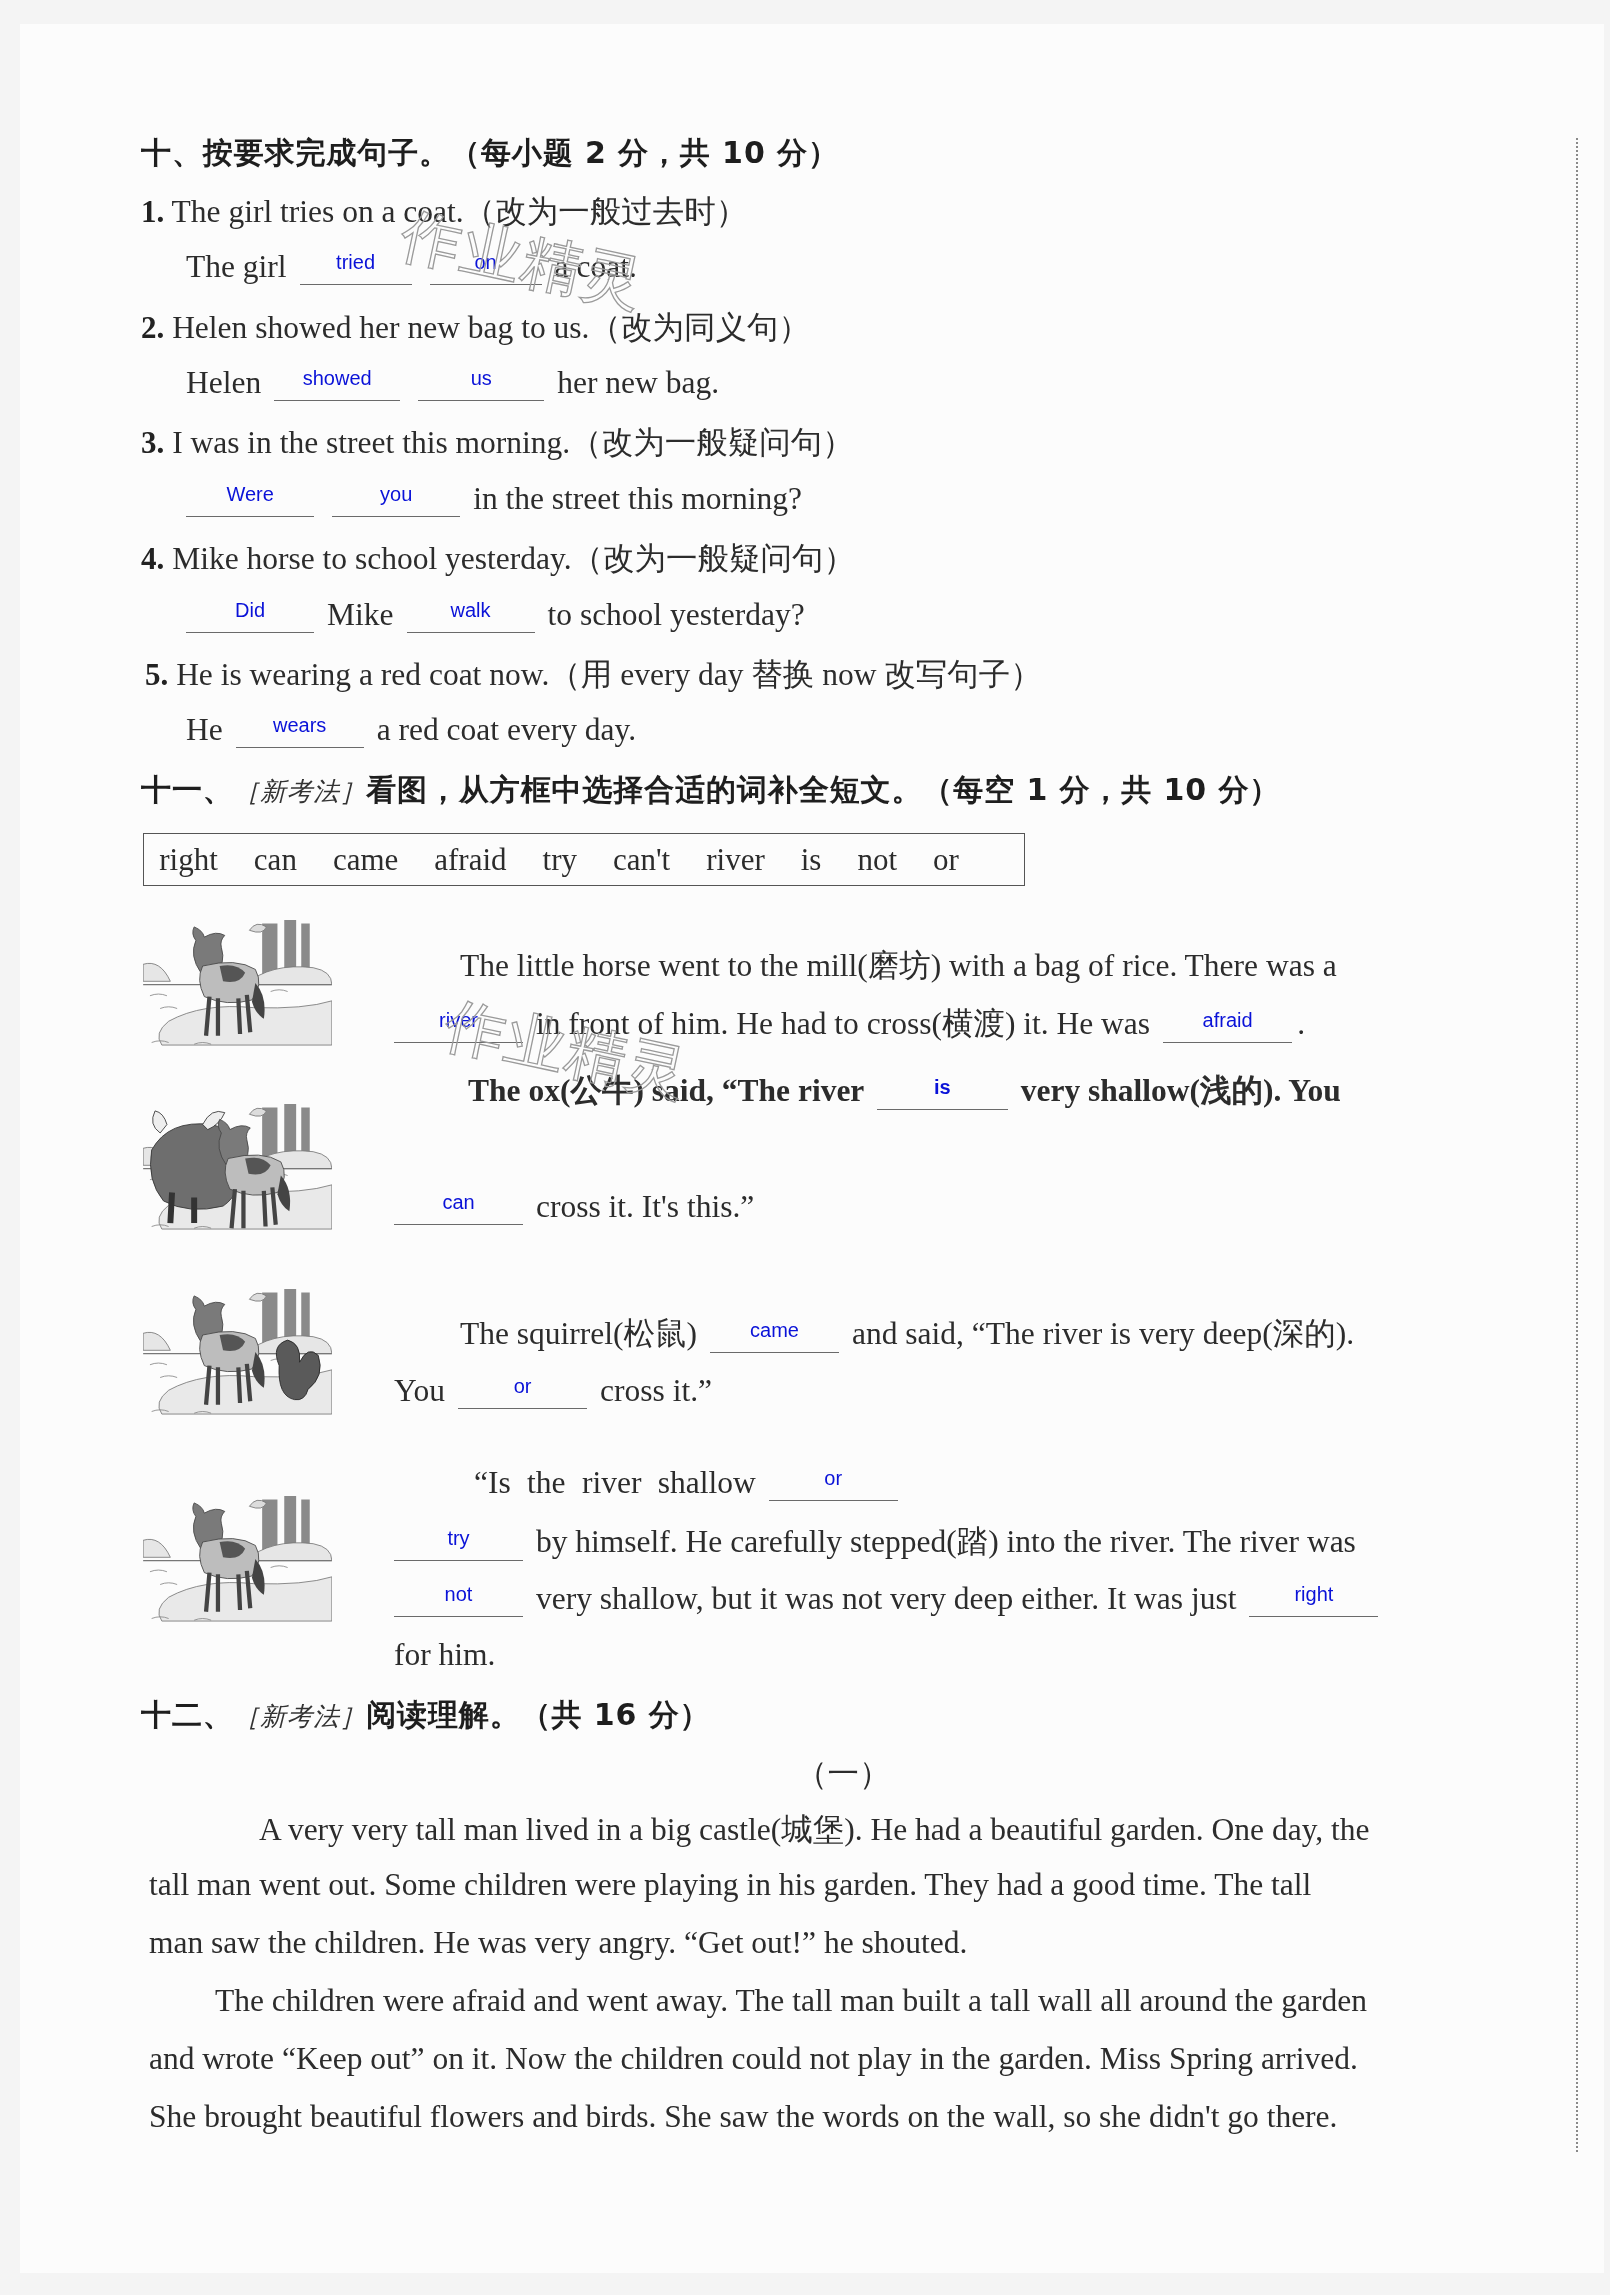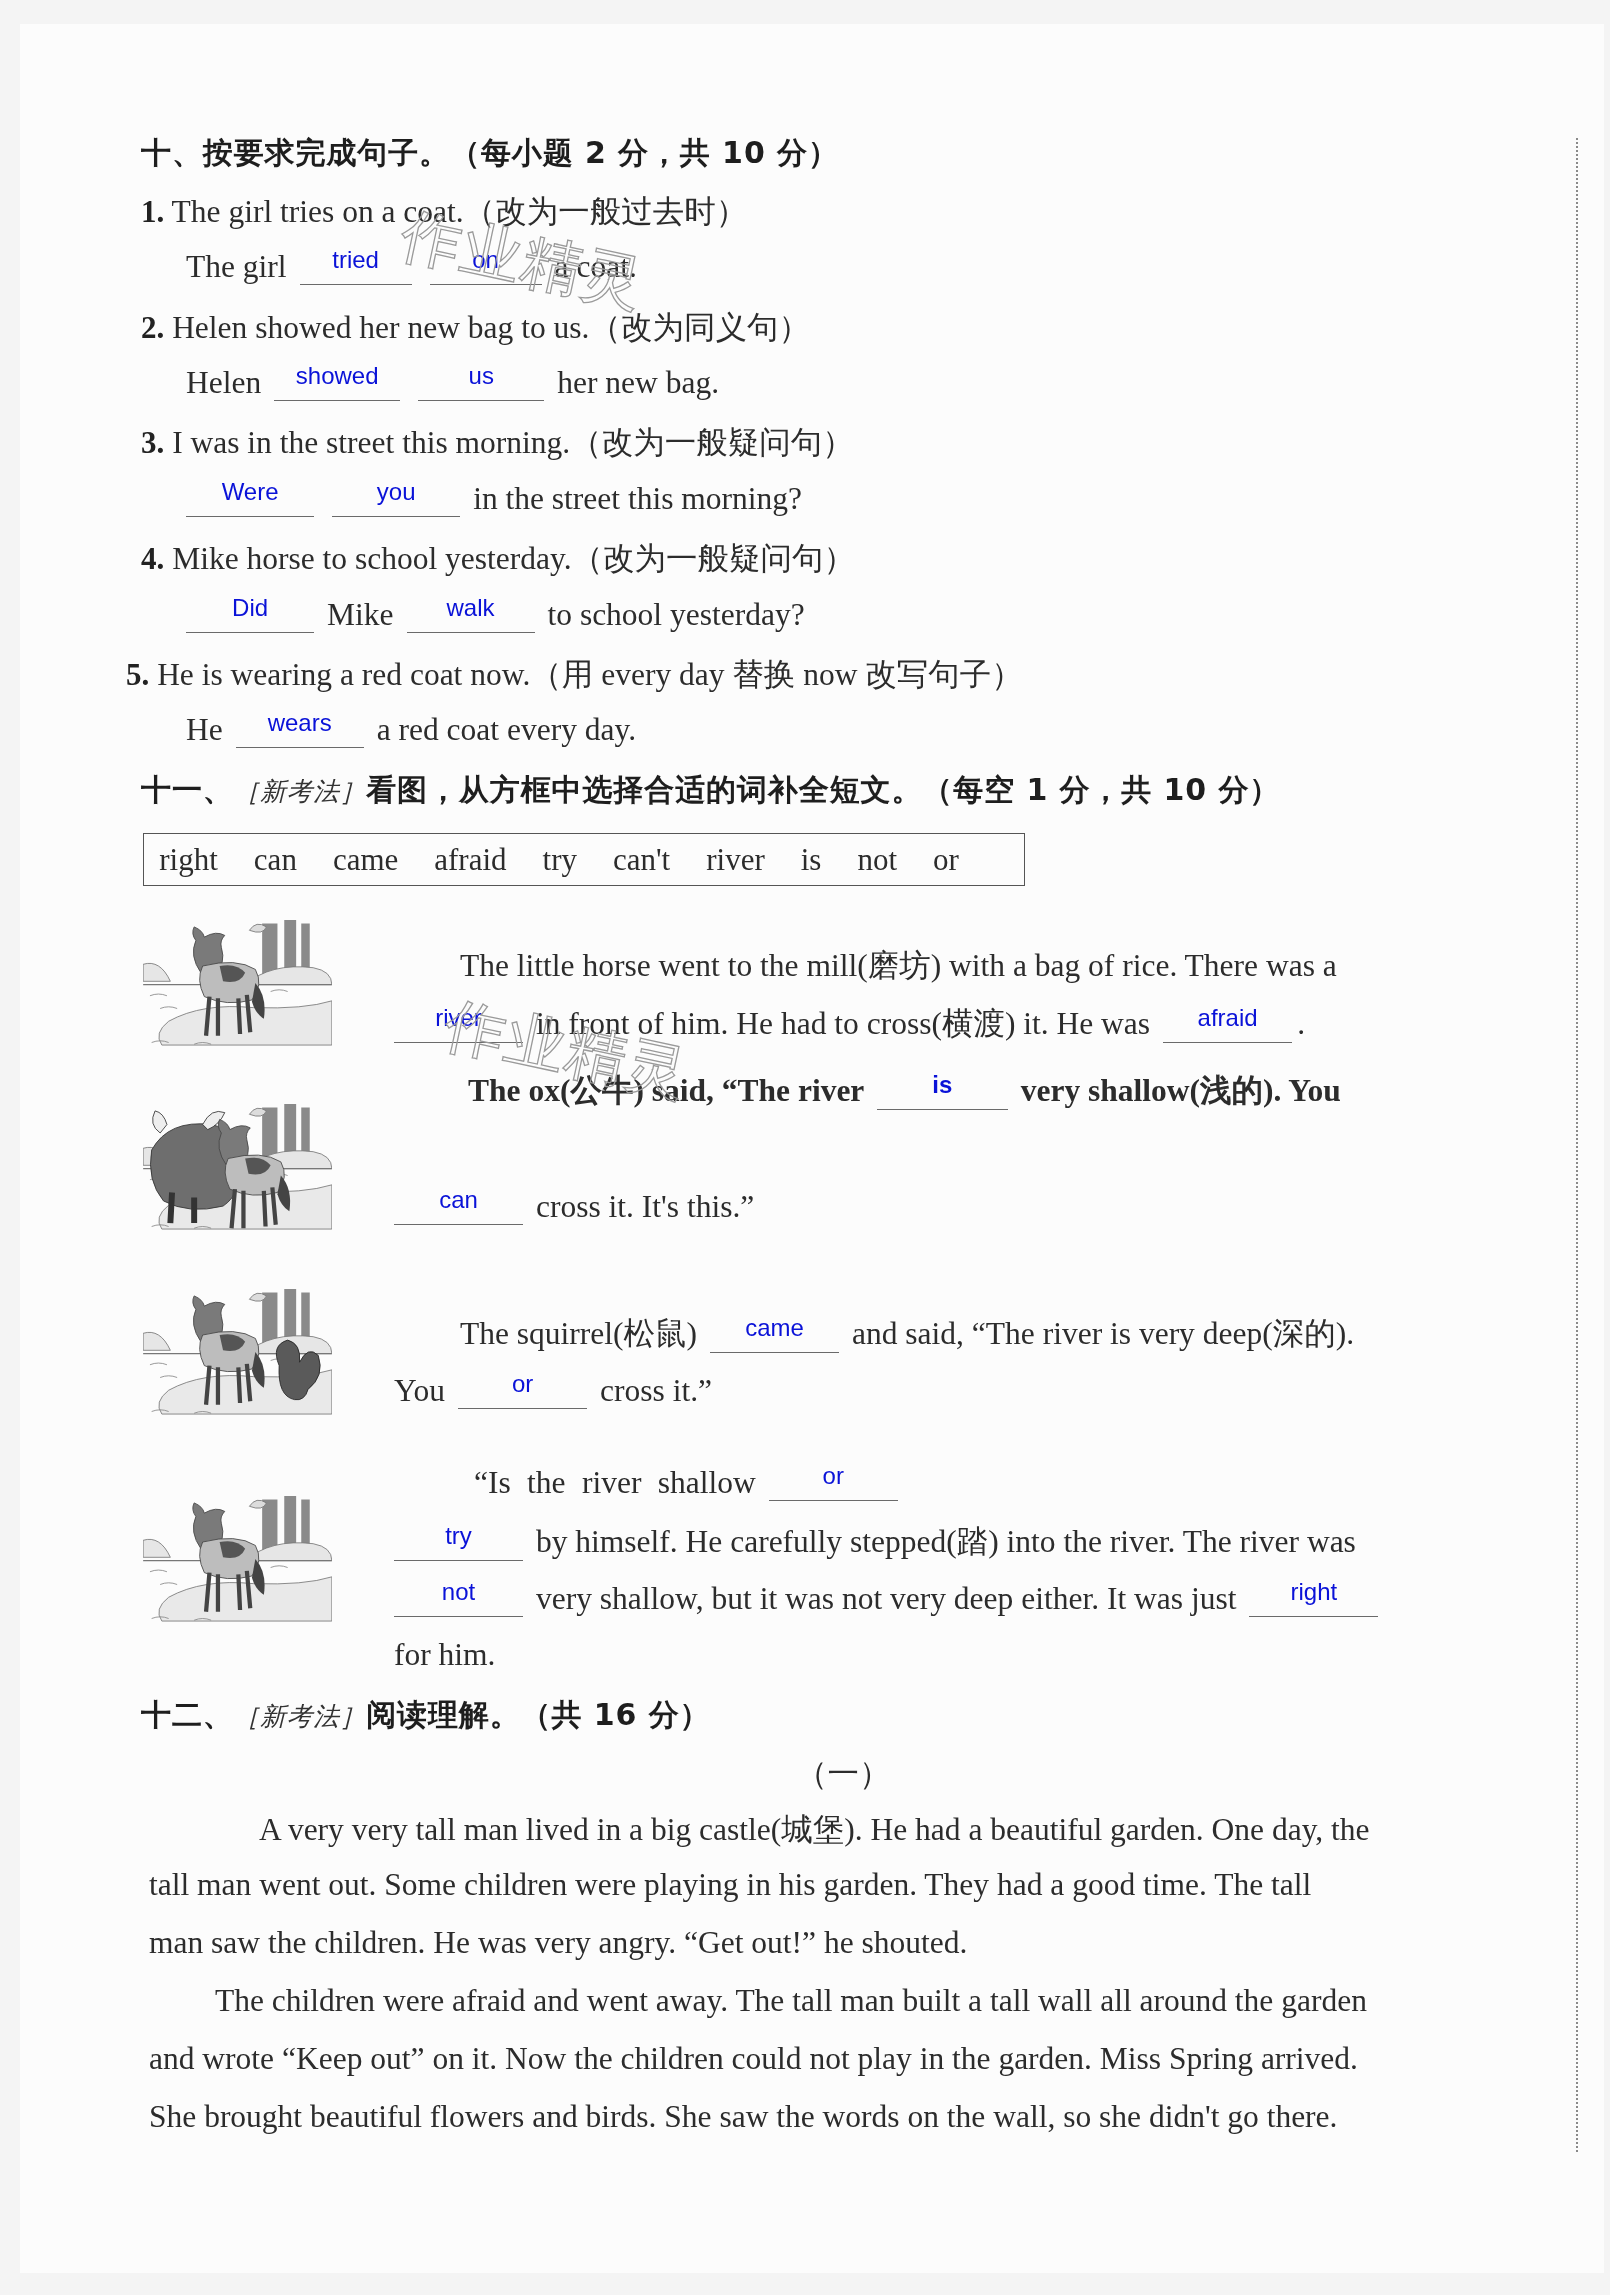--- a/index.html
+++ b/index.html
@@ -28,21 +28,21 @@
   }
   .num { font-weight: bold; font-size: 31px; color: #222; font-family: "Liberation Serif", serif; }
   .txt { font-size: 31.5px; color: #2c2c2c; }
   .blank {
     display: inline-block; position: relative; border-bottom: 1.7px solid #6a6a6a;
     height: 37px; vertical-align: -8.5px; margin: 0 5.1px;
   }
   .ans {
     position: absolute; left: 0; right: 0; bottom: 12px; text-align: center;
     color: #0a12d8; font-family: "Liberation Sans", "DejaVu Sans", sans-serif;
-    font-size: 24px; line-height: 1;
+    font-size: 20px; line-height: 1;
   }
   .wordbox {
     position: absolute; left: 143px; top: 833px; width: 882px; height: 53px;
     border: 1.7px solid #555; box-sizing: border-box;
     display: flex; align-items: center; padding-left: 15.3px;
   }
   .wordbox span { font-size: 31px; margin-right: 36px; color: #2c2c2c; }
   .pic {
     position: absolute; width: 189px; height: 136px; background: #fcfcfc;
   }
@@ -97,21 +97,21 @@
   <span class="num">4.</span>
   <span>Mike horse to school yesterday.（改为一般疑问句）</span>
 </div>
 <div class="abs txt" style="left:181px; top:595px;">
   <span class="blank" style="width:128px;"><span class="ans">Did</span></span>
   <span>Mike</span>
   <span class="blank" style="width:128px;"><span class="ans">walk</span></span>
   <span>to school yesterday?</span>
 </div>
 
-<div class="abs txt" style="left:126px; top:654px;">
+<div class="abs txt" style="left:145px; top:654px;">
   <span class="num">5.</span>
   <span>He is wearing a red coat now.（用 every day 替换 now 改写句子）</span>
 </div>
 <div class="abs txt" style="left:186px; top:710px;">
   <span>He</span>
   <span class="blank" style="width:128px;"><span class="ans">wears</span></span>
   <span>a red coat every day.</span>
 </div>
 
 <div class="abs heading" style="left:141px; top:770px;">

